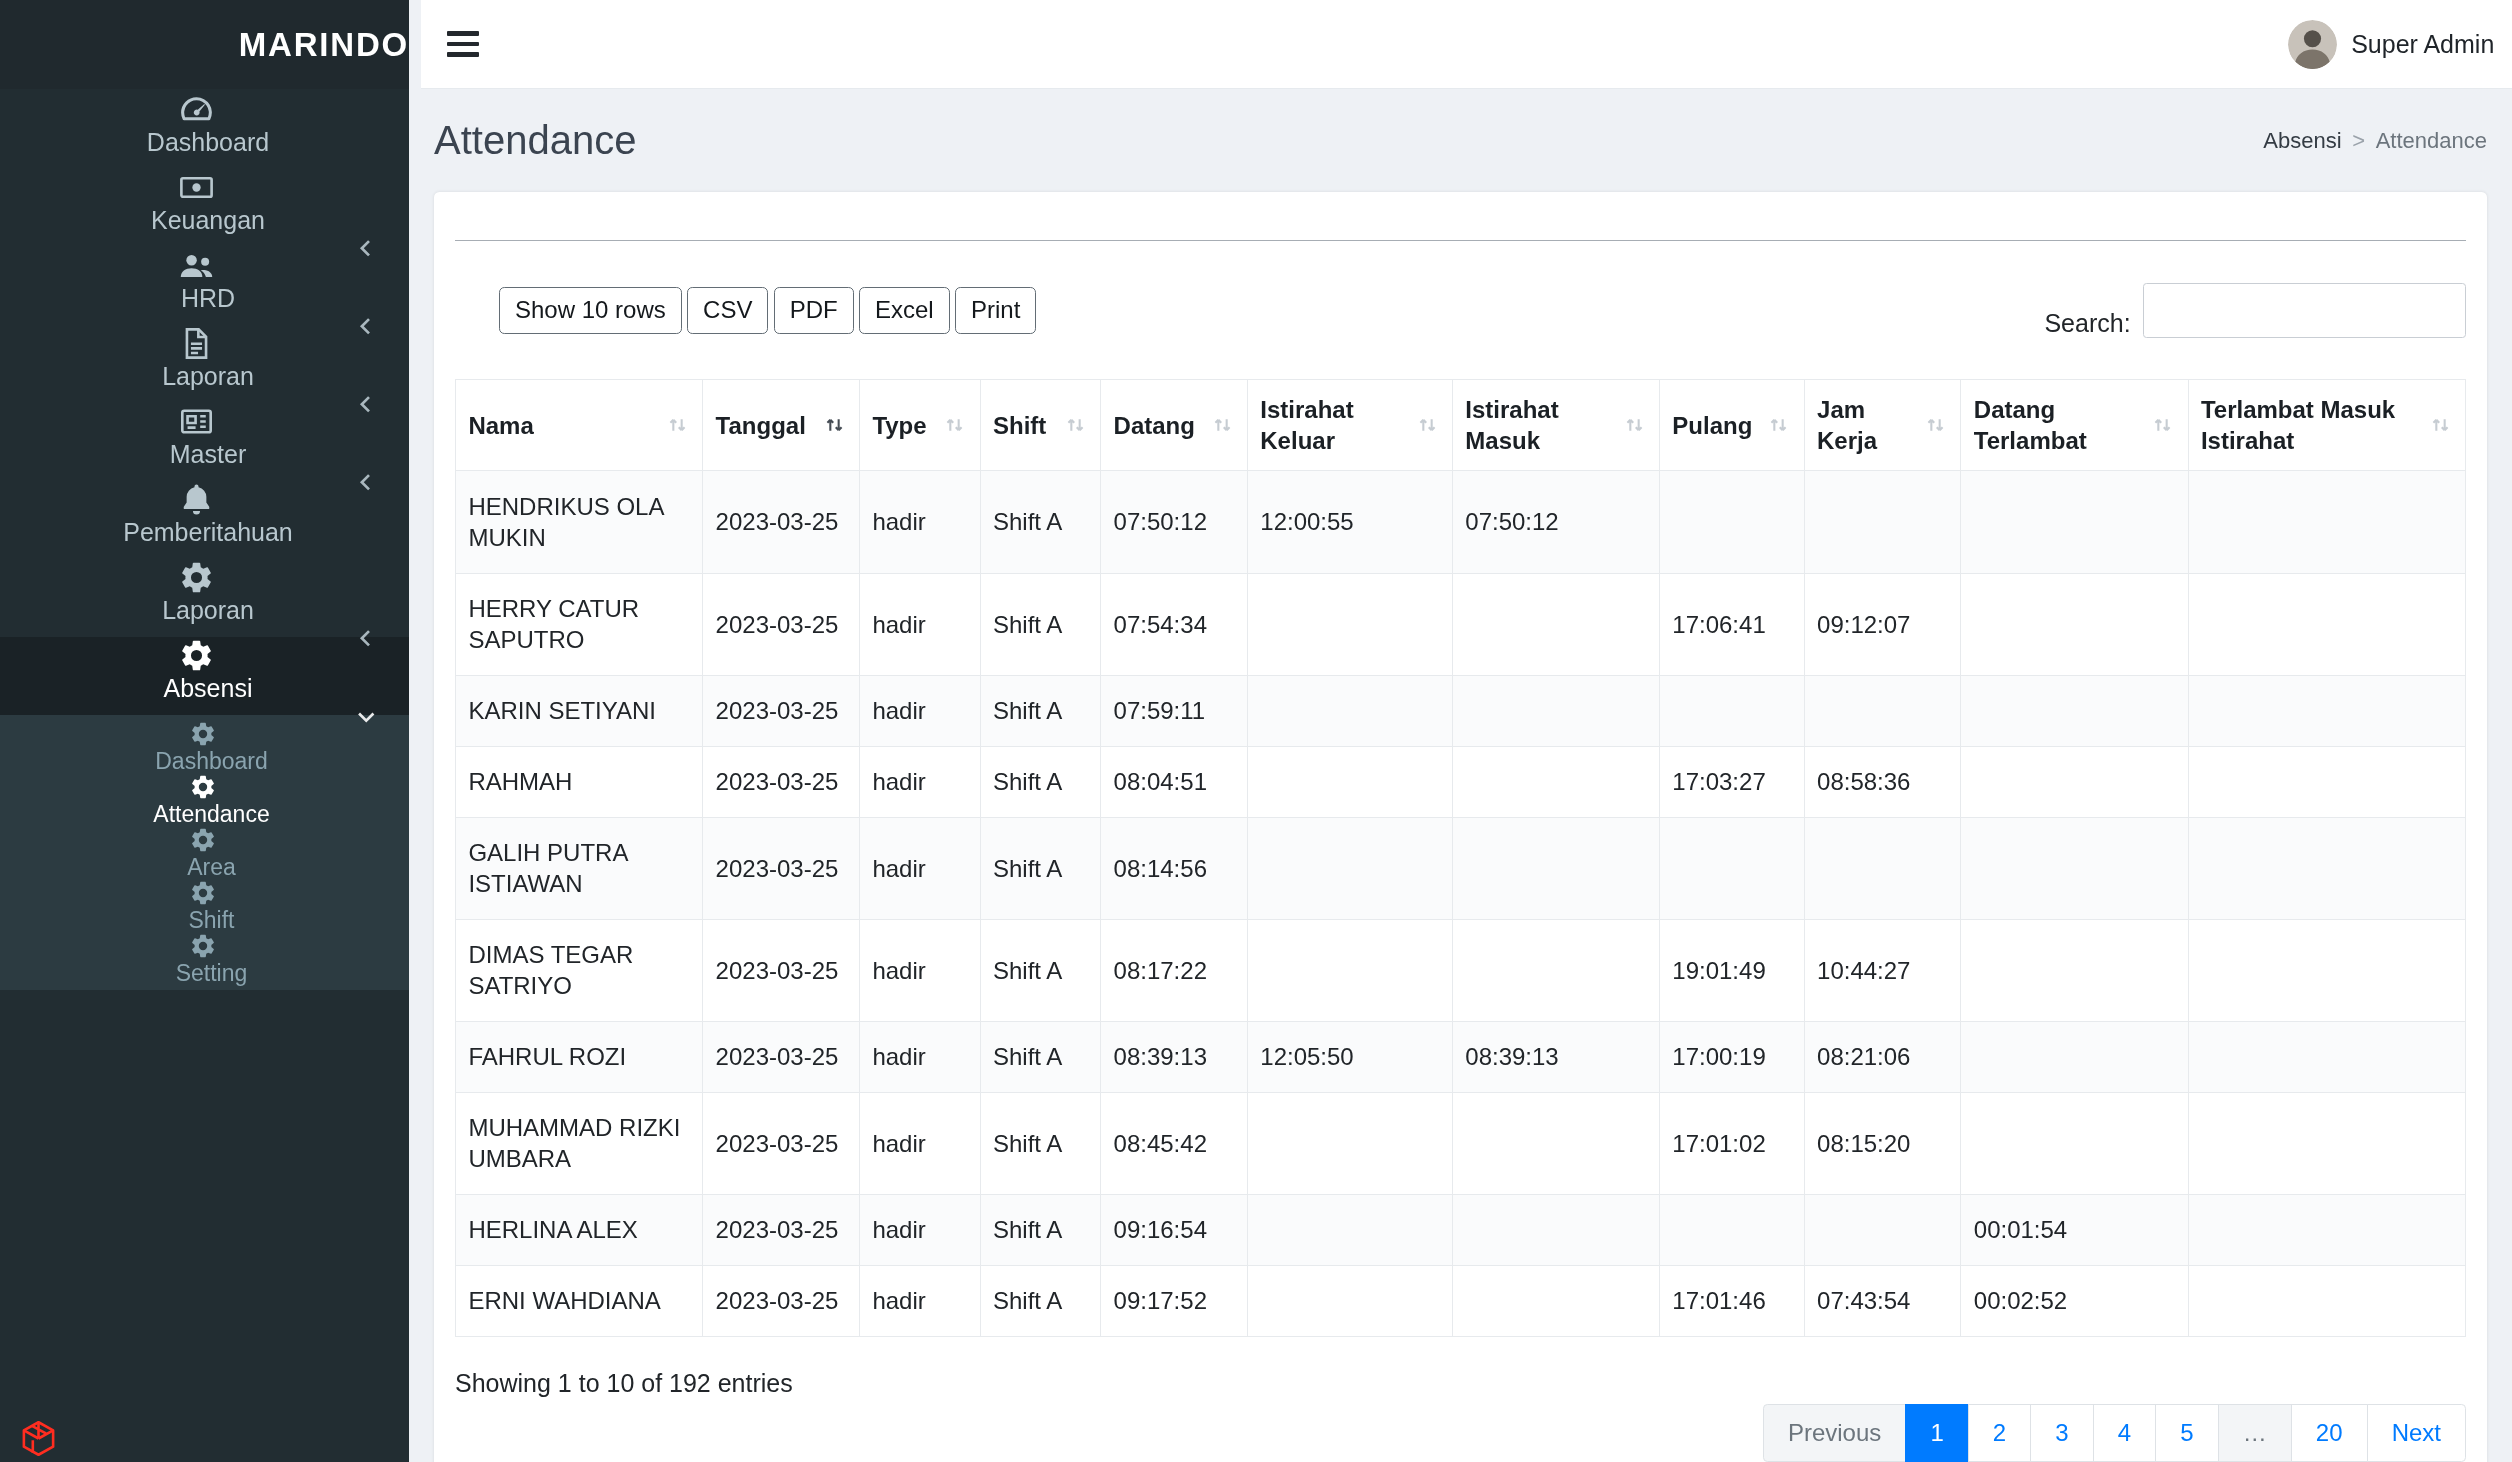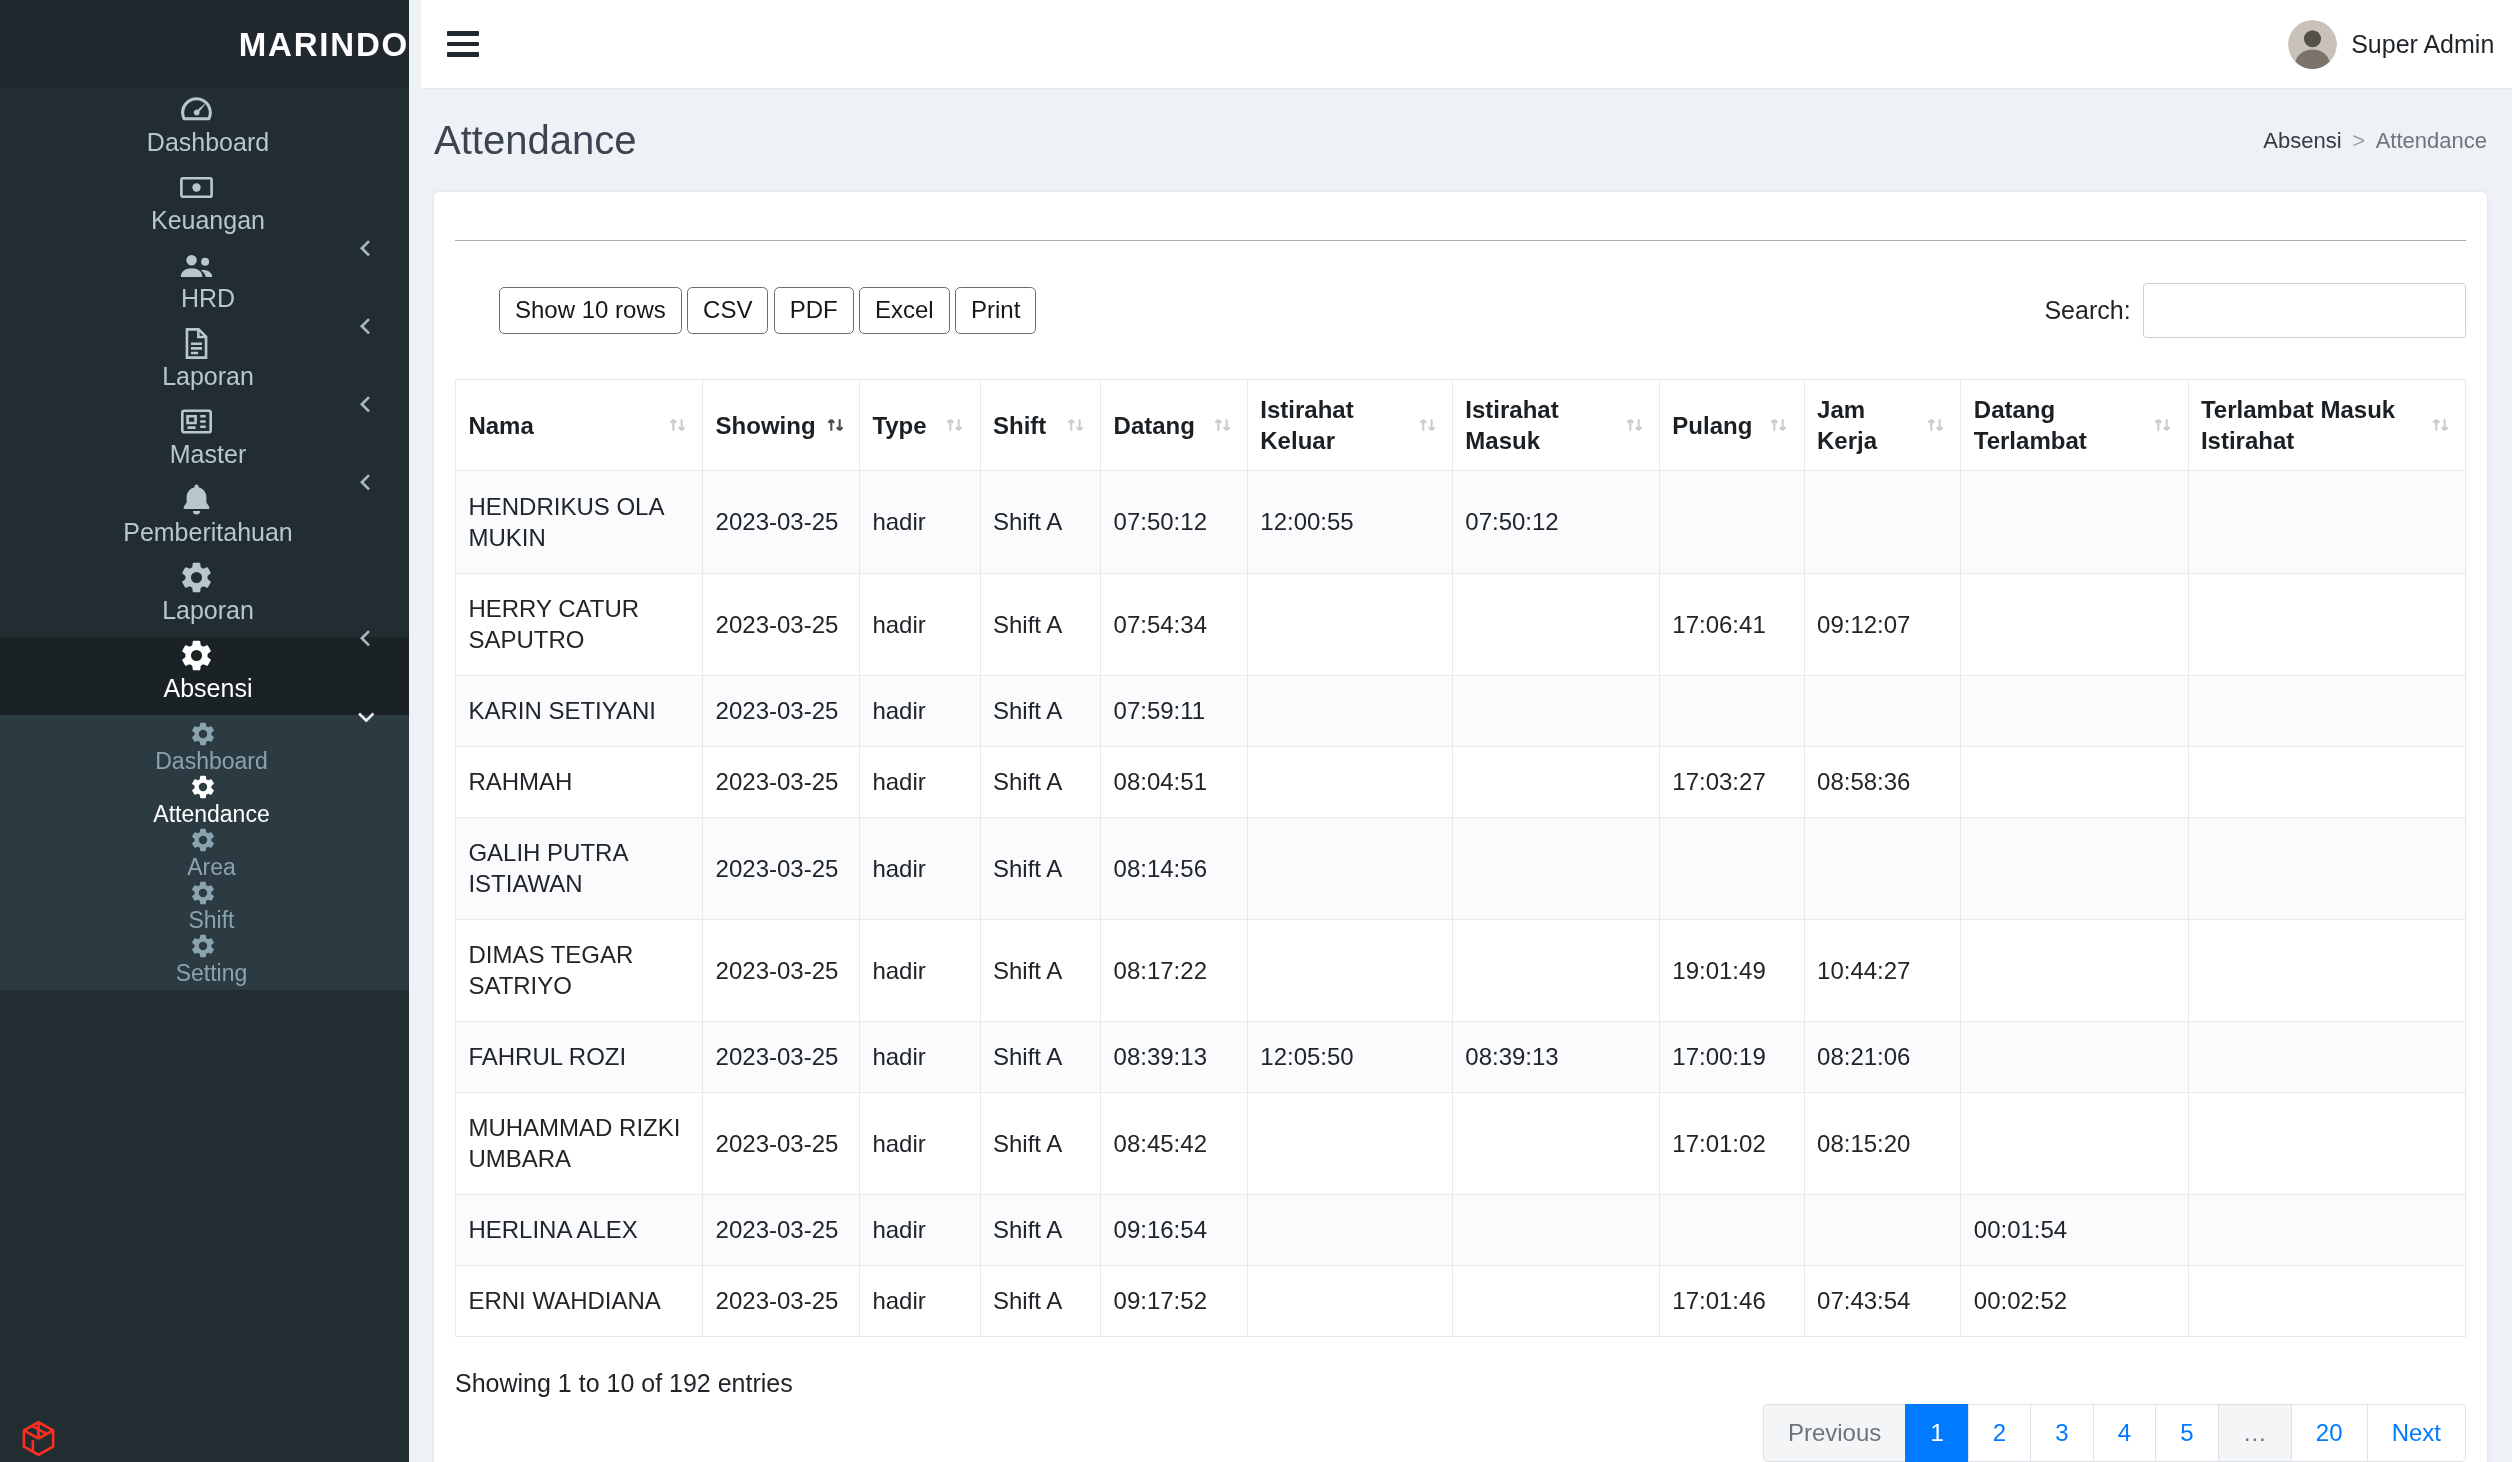--- a/index.html
+++ b/index.html
@@ -51,21 +51,21 @@
   
   .card { background:#ffffff; border-radius:5.3px; box-shadow:0 0.9px 3.5px rgba(0,0,0,.10); padding:20px 21px 53px; }
   .date-row { display:flex; gap:13.2px; }
   .date-input { width:320px; height:58px; border:0.9px solid #ced4da; border-radius:4.4px; padding:0 17.7px; font-size:25px; color:#495057; background:#fff; }
   ::placeholder { color:#7b828a; opacity:1; }
   hr.divider { border:none; border-top:0.9px solid #a7adb4; margin:28px 0 42px; }
 
   .toolbar { display:flex; align-items:center; }
   .btn-group { display:flex; gap:5.3px;margin-left:44px; }
   .btn { background:#ffffff; border:1.8px solid #636d75; border-radius:5.3px; padding:8px 15px; font-size:24px; color:#14181c; cursor:pointer; line-height:1.2; }
-  .search { margin-left:auto; display:flex; align-items:center; gap:12.4px; }
+  .search { margin-left:auto; display:flex; align-items:flex-end; gap:12.4px; }
   .search-label { font-size:25px; color:#212529; }
   .search-input { width:323px; height:55px; border:0.9px solid #c9ced4; border-radius:3.5px; padding:0 14px; font-size:24px; background:#fff; }
 
   table.data-table { width:100%; border-collapse:collapse; table-layout:fixed; margin-top:41px; }
   .data-table th, .data-table td { border:0.9px solid #e7eaed; text-align:left; vertical-align:middle; word-wrap:break-word; font-size:24px; line-height:1.3; }
   .data-table td { padding:19.4px 12.4px; color:#212529; }
   .data-table th { padding:14px 12.4px; font-weight:700; color:#1b2025; background:#fff; }
   .data-table tbody tr:nth-child(odd) td { background:#fafbfc; }
   .th-inner { display:flex; align-items:center; justify-content:space-between; gap:7px; }
   .sort-icon { width:25px; height:28px; flex:none; color:#c6ccd2; }
@@ -316,21 +316,21 @@
                     <span class="sort-icon">
                       <svg viewBox="0 0 24 24" fill="none" stroke="currentColor" stroke-width="2">
                         <path d="M8 17.5V7m0 0L5.2 9.8M8 7l2.8 2.8"></path>
                         <path d="M16 6.5V17m0 0 2.8-2.8M16 17l-2.8-2.8"></path>
                       </svg>
                     </span>
                   </div>
                 </th>
                 <th class="sorted">
                   <div class="th-inner">
-                    <span class="th-label">Showing</span>
+                    <span class="th-label">Tanggal</span>
                     <span class="sort-icon">
                       <svg viewBox="0 0 24 24" fill="none" stroke="currentColor" stroke-width="2">
                         <path d="M8 17.5V7m0 0L5.2 9.8M8 7l2.8 2.8"></path>
                         <path d="M16 6.5V17m0 0 2.8-2.8M16 17l-2.8-2.8"></path>
                       </svg>
                     </span>
                   </div>
                 </th>
                 <th>
                   <div class="th-inner">

